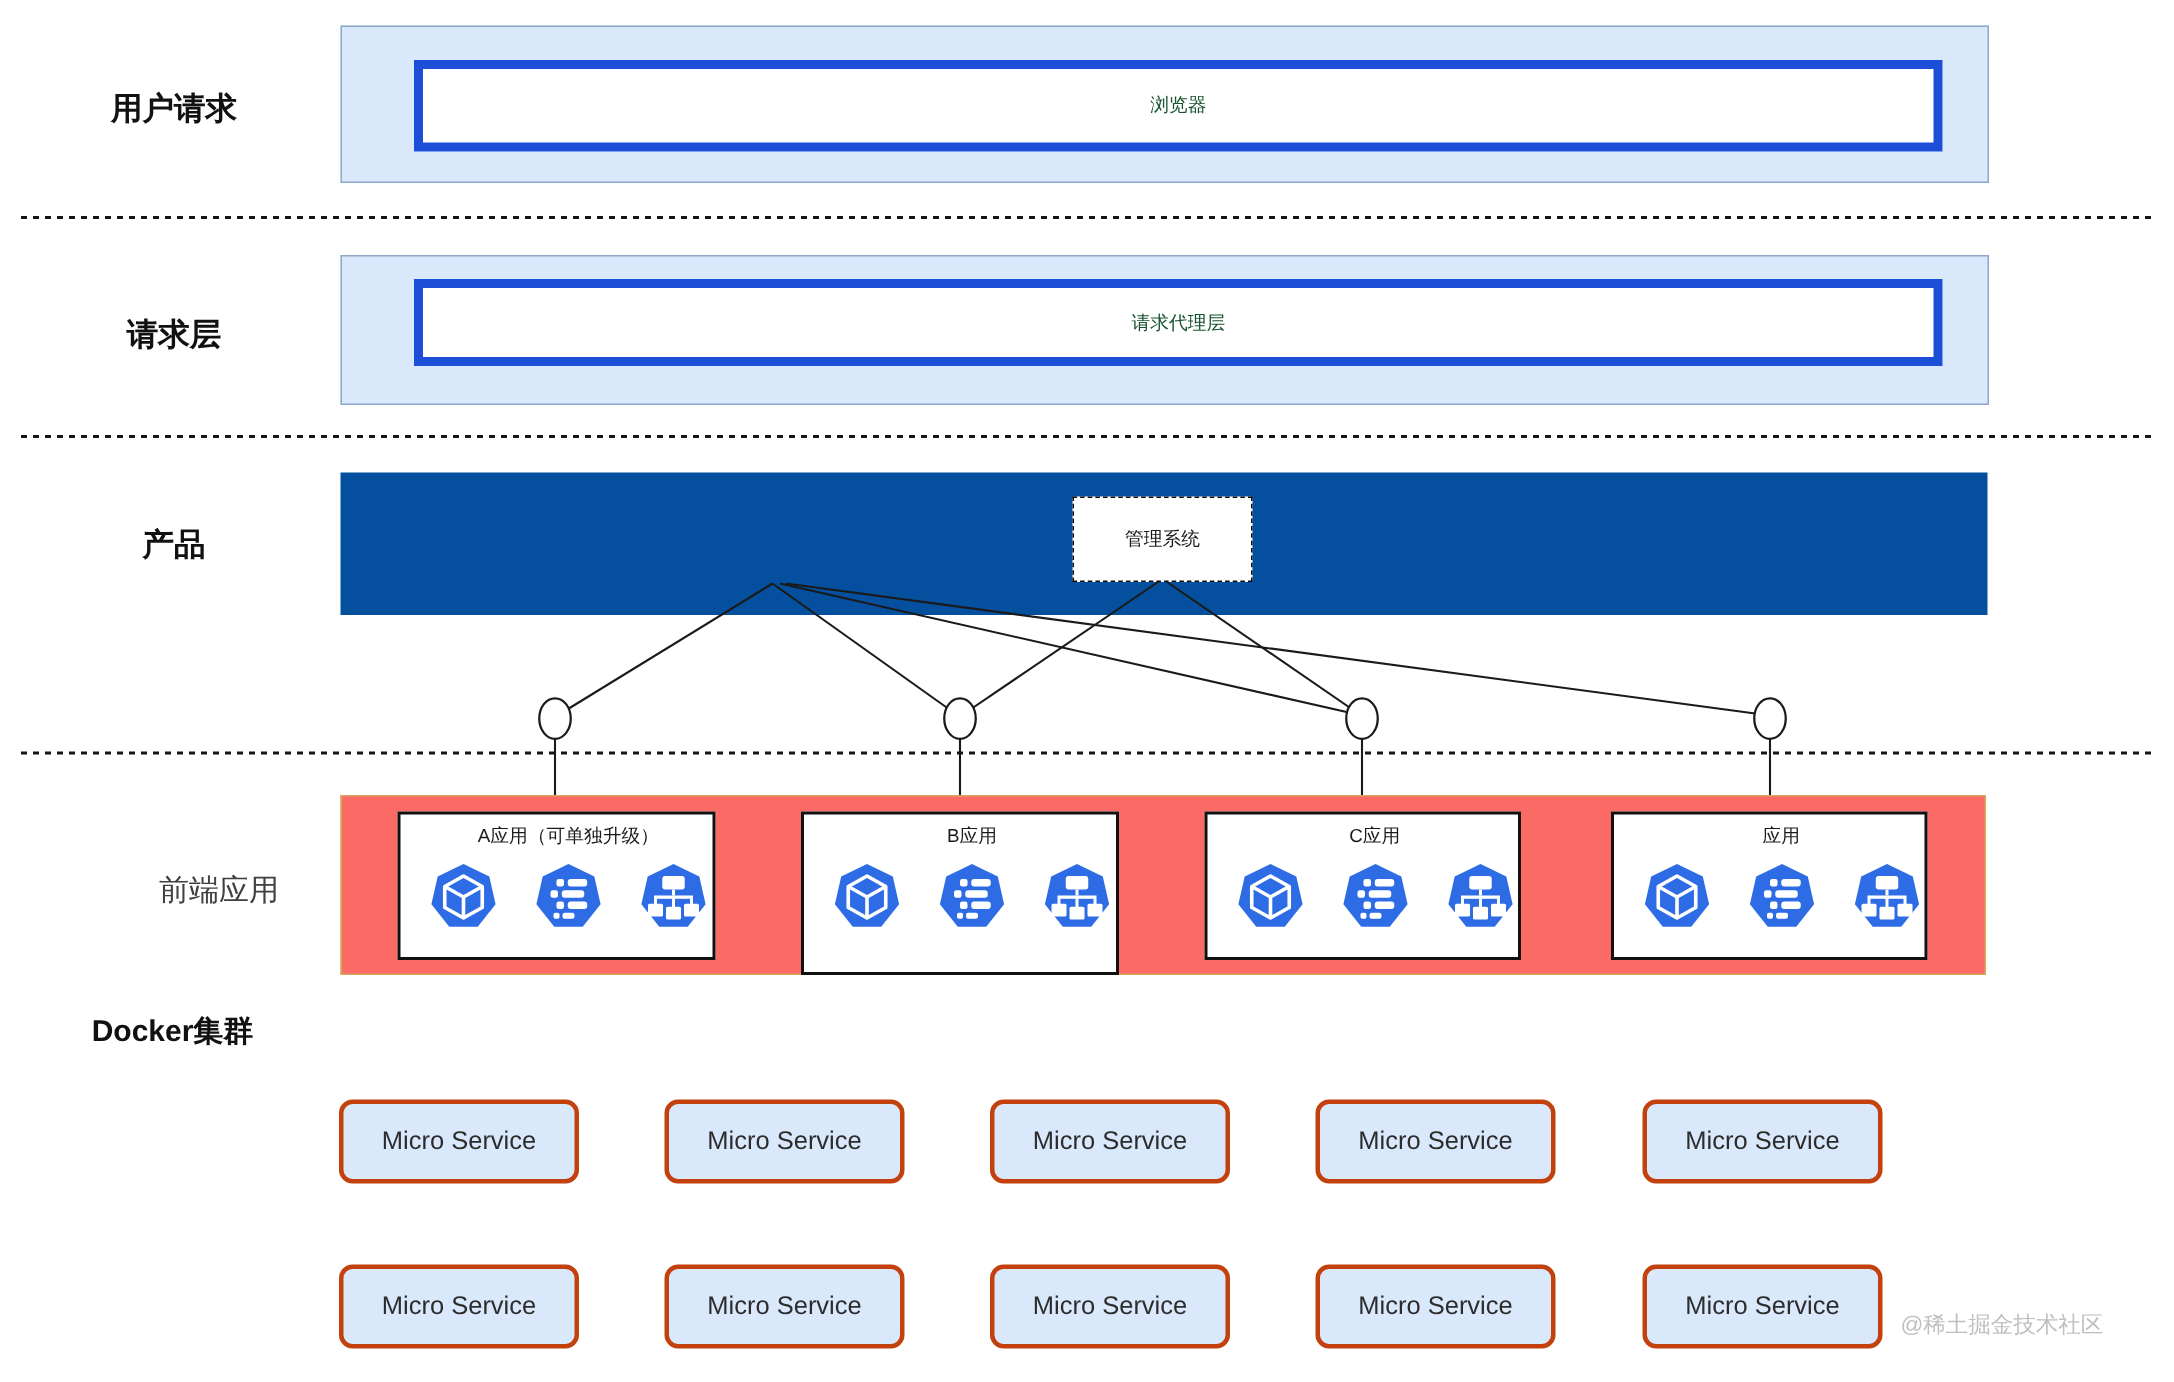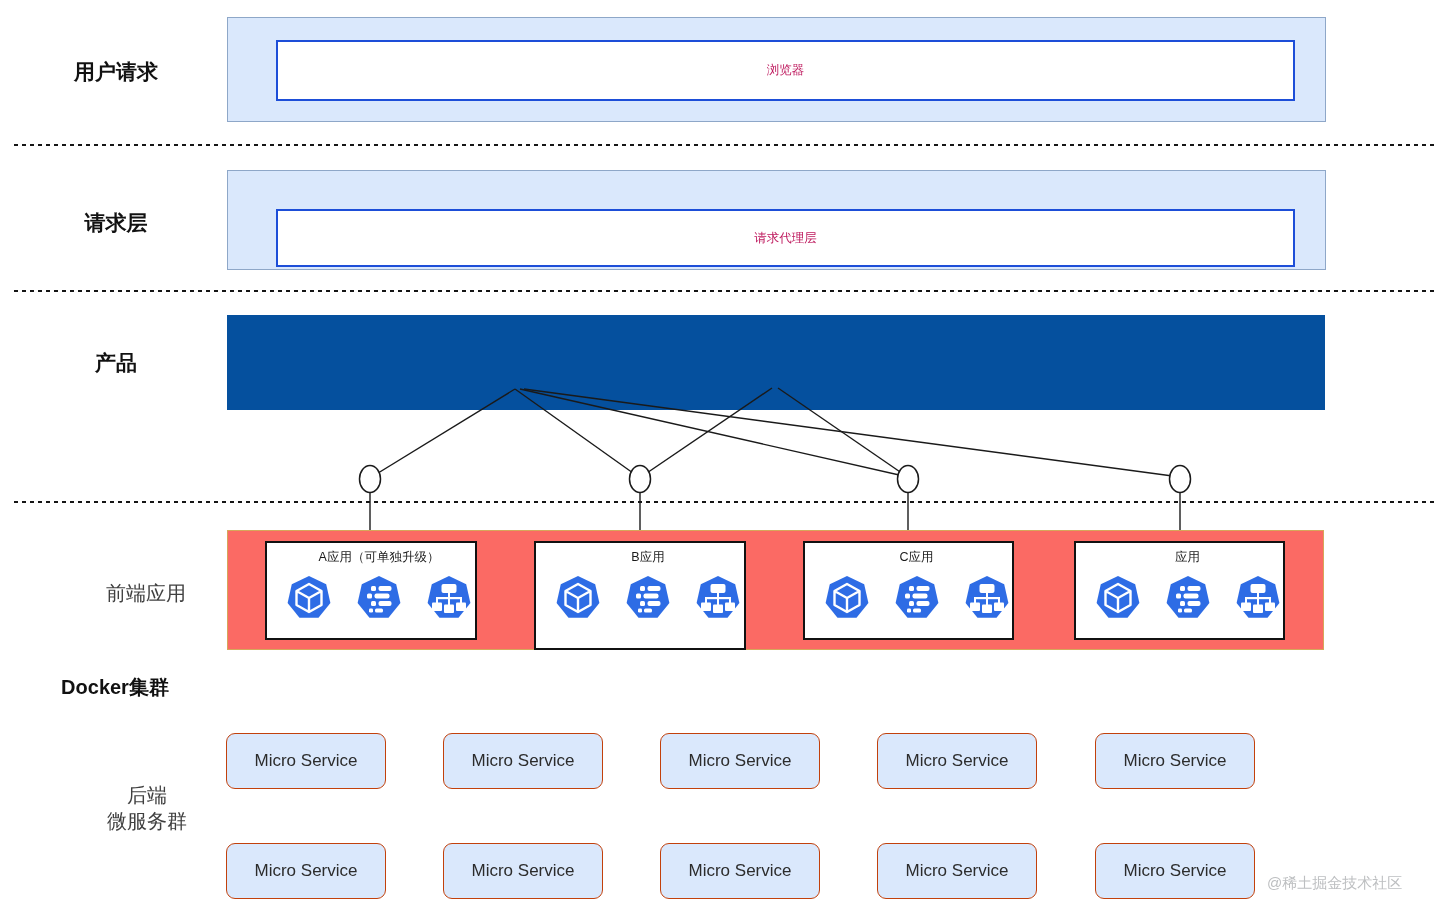--- a/index.html
+++ b/index.html
@@ -7,71 +7,70 @@
   .canvas{position:relative;width:1449px;height:921px;background:#ffffff;overflow:hidden;}
 
   .lane-label{position:absolute;text-align:center;color:#111;}
   .lane-label.bold{font-weight:bold;font-size:21px;}
   .lane-label.regular{font-weight:normal;font-size:20px;color:#404040;}
 
   .band-light{position:absolute;background:#dae8fc;border:1px solid #8ea7c8;box-sizing:border-box;}
   .band-dark{position:absolute;background:#05509e;}
   .band-red{position:absolute;background:#fb6a64;border:1px solid #d6a75a;box-sizing:border-box;}
 
-  .white-box{position:absolute;background:#ffffff;border:2px solid #1d4ed8;box-sizing:border-box;
-             display:flex;align-items:center;justify-content:center;font-size:12.5px;color:#be185d;text-align:center;}
+  .white-box{position:absolute;background:#ffffff;border:6px solid #1d4ed8;box-sizing:border-box;
+             display:flex;align-items:center;justify-content:center;font-size:12.5px;color:#14532d;text-align:center;}
   .prod-box{position:absolute;background:#ffffff;border:1.5px solid #0a0a0a;box-sizing:border-box;
             display:flex;align-items:center;justify-content:center;font-size:12.5px;color:#1a1a1a;}
   .prod-box.dashed{border-style:dashed;}
 
   .sep{position:absolute;height:2px;left:14px;width:1421px;
        background-image:repeating-linear-gradient(90deg,#151515 0 4px,transparent 4px 8px);}
 
   .app-box{position:absolute;background:#ffffff;border:2px solid #111;box-sizing:border-box;padding-left:16px;}
   .app-title{margin-top:6px;text-align:center;font-size:12.5px;color:#1a1a1a;}
   .app-icons{display:flex;justify-content:center;gap:24px;margin-top:9px;}
 
-  .ms-box{position:absolute;width:160px;height:56px;background:#dae8fc;border:1px solid #c2410c;
+  .ms-box{position:absolute;width:160px;height:56px;background:#dae8fc;border:3px solid #c2410c;
           border-radius:9px;box-sizing:border-box;display:flex;align-items:center;justify-content:center;
           font-size:17px;color:#2c2c2c;}
 
   .connectors{position:absolute;left:0;top:0;pointer-events:none;}
 
   .watermark{position:absolute;left:1267px;top:874px;font-size:15px;color:#bdbfc1;}
 </style>
 </head>
 <body>
 
 <div class="canvas">
 
   <div class="lane-label bold" style="left:36px;top:58px;width:160px;">用户请求</div>
   <div class="lane-label bold" style="left:36px;top:209px;width:160px;">请求层</div>
   <div class="lane-label bold" style="left:36px;top:349px;width:160px;">产品</div>
   <div class="lane-label regular" style="left:66px;top:580px;width:160px;">前端应用</div>
   <div class="lane-label bold" style="left:35px;top:674px;width:160px;font-size:20px;">Docker集群</div>
-  <div class="lane-label regular" style="left:67px;top:782px;width:160px;line-height:26px;">
-    <div>后端</div>
-    <div>微服务群</div>
-  </div>
 
   <div class="band-light" style="left:227px;top:17px;width:1099px;height:105px;"></div>
   <div class="white-box" style="left:276px;top:40px;width:1019px;height:61px;">
     <span>浏览器</span>
   </div>
 
   <div class="sep" style="top:144px;"></div>
 
   <div class="band-light" style="left:227px;top:170px;width:1099px;height:100px;"></div>
-  <div class="white-box" style="left:276px;top:209px;width:1019px;height:58px;">
+  <div class="white-box" style="left:276px;top:186px;width:1019px;height:58px;">
     <span>请求代理层</span>
   </div>
 
   <div class="sep" style="top:290px;"></div>
 
   <div class="band-dark" style="left:227px;top:315px;width:1098px;height:95px;"></div>
+  <div class="prod-box dashed" style="left:715px;top:331px;width:120px;height:57px;">
+    <span>管理系统</span>
+  </div>
 
   <svg class="connectors" width="1449" height="921">
     <g stroke="#1a1a1a" stroke-width="1.4">
       <line x1="515" y1="389" x2="370" y2="478"></line>
       <line x1="515" y1="389" x2="640" y2="478"></line>
       <line x1="520" y1="389" x2="908" y2="477"></line>
       <line x1="524" y1="389" x2="1180" y2="477"></line>
       <line x1="772" y1="388" x2="641" y2="477"></line>
       <line x1="778" y1="388" x2="906" y2="476"></line>
       <line x1="370" y1="486" x2="370" y2="541"></line>

